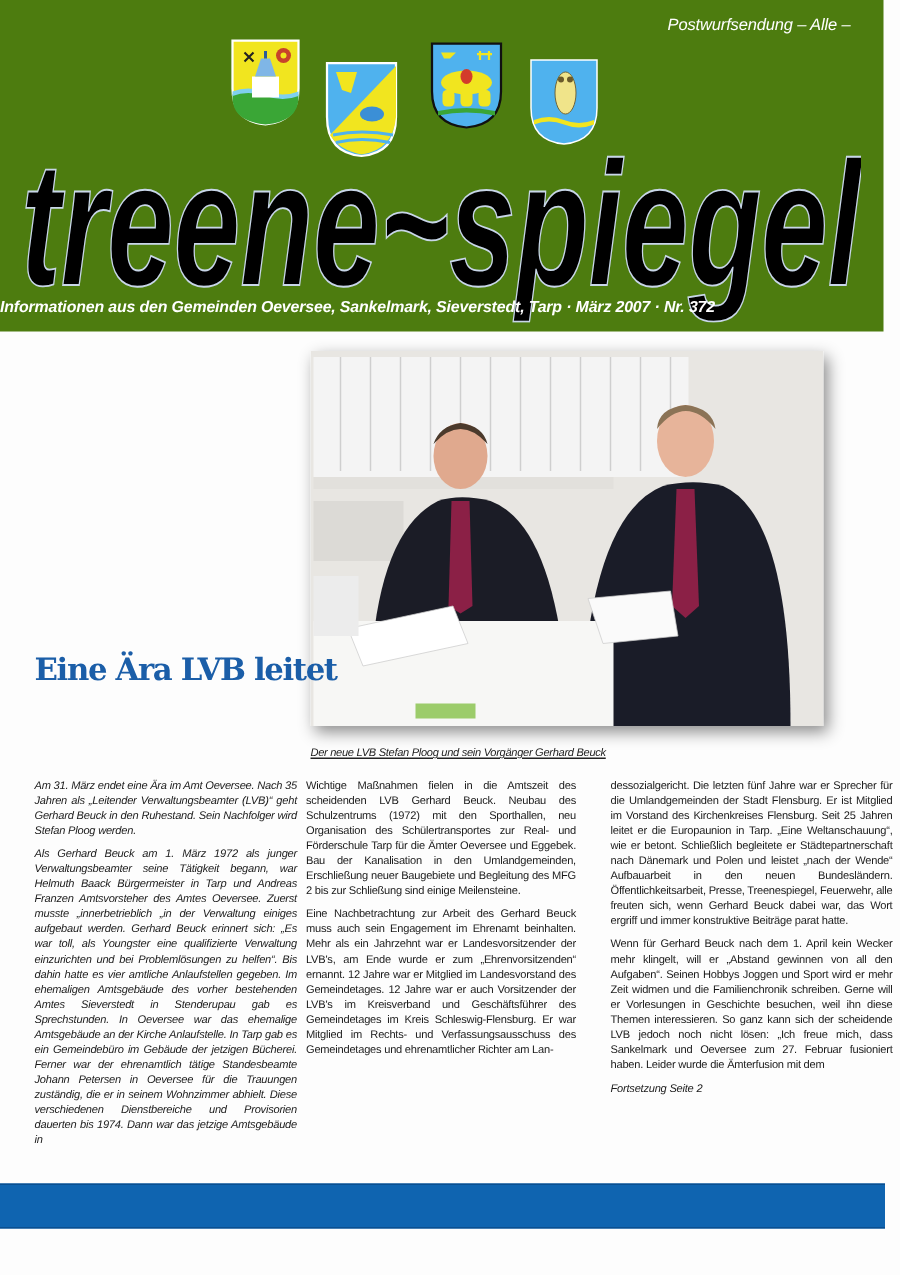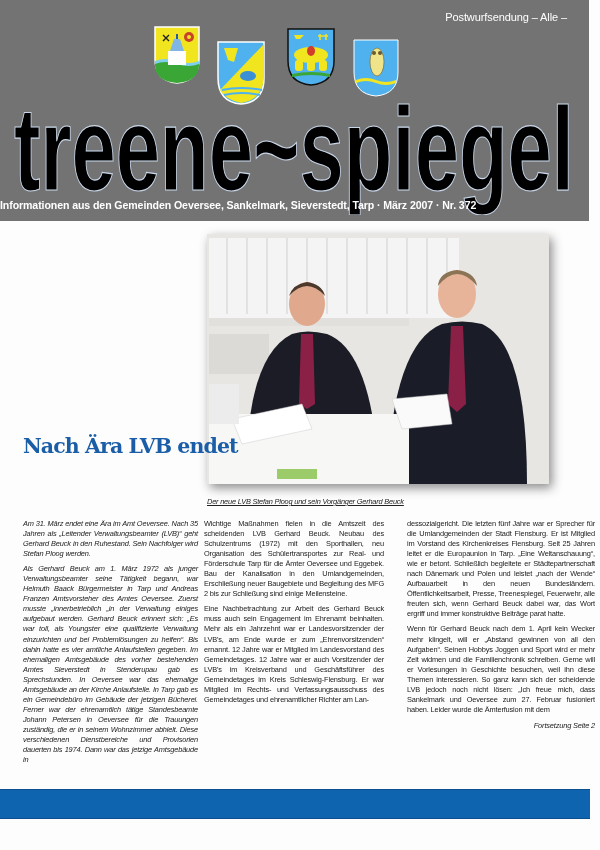--- a/index.html
+++ b/index.html
@@ -1,37 +1,37 @@
 <!DOCTYPE html>
 <html><head>
 <meta charset="utf-8">
 <style>
   * { box-sizing: border-box; margin: 0; padding: 0; }
   html, body { width: 600px; height: 850px; background: #fdfdfd; overflow: hidden; }
   body { position: relative; font-family: "DejaVu Sans", sans-serif; color: #222; }
 
-  .masthead { position: absolute; left: 0; top: 0; width: 589px; height: 221px; background: #737373; overflow: hidden; }
+  .masthead { position: absolute; left: 0; top: 0; width: 589px; height: 221px; background: #4d7c0f; overflow: hidden; font-style: italic; }
   .postwurf { position: absolute; right: 22px; top: 11px; font-family: "Liberation Sans", sans-serif; font-size: 11px; color: #fff; letter-spacing: -0.1px; }
   .crests { position: absolute; left: 153px; top: 25px; width: 260px; height: 80px; }
   .crest { position: absolute; }
   .logo-word { position: absolute; left: 14px; top: 40px; width: 560px; height: 175px; }
   .tagline { position: absolute; left: 0; width: 540px; top: 199px; text-align: left; font-family: "Liberation Sans", sans-serif; font-weight: bold; font-size: 10.6px; color: #fff; letter-spacing: -0.1px; }
 
   .photo-frame { position: absolute; left: 207px; top: 234px; width: 342px; height: 250px; background: #fff; box-shadow: 3px 4px 10px rgba(0,0,0,0.45); }
   .photo { position: absolute; left: 0; top: 0; width: 342px; height: 250px; }
   .caption { position: absolute; left: 207px; top: 497px; font-family: "Liberation Sans", sans-serif; font-style: italic; font-size: 7.4px; color: #222; letter-spacing: -0.2px; text-decoration: underline; }
 
   .headline { position: absolute; left: 23px; top: 434px; font-family: "DejaVu Serif", serif; font-weight: bold; font-size: 20.5px; color: #1b5ea8; letter-spacing: -0.9px; }
 
   .col { position: absolute; top: 519px; font-family: "Liberation Sans", sans-serif; font-size: 7.4px; line-height: 10.05px; color: #1a1a1a; text-align: justify; letter-spacing: -0.15px; }
   .col p { margin-bottom: 5px; }
   .col1 { left: 23px; width: 175px; font-style: italic; }
   .col2 { left: 204px; width: 180px; }
   .col3 { left: 387px; width: 188px; margin-left: 20px; }
-  .continued { display: block; text-align: right; font-style: italic; margin-top: 6px; }
+  .continued { display: block; font-style: italic; margin-top: 6px; }
 
   .bottom-bar { position: absolute; left: 0; top: 789px; width: 590px; height: 30px; background: #0f64b0; border-top: 1px solid #0a4f90; border-bottom: 1px solid #0a4f90; }
 </style>
 </head>
 <body>
 
 <header class="masthead">
   <div class="postwurf">Postwurfsendung – Alle –</div>
 
   <div class="crests">
@@ -117,21 +117,21 @@
 
     <rect x="2" y="180" width="200" height="70" fill="#f7f7f5"></rect>
     <polygon points="25,185 95,170 105,195 35,210" fill="#fff" stroke="#ccc" stroke-width="0.5"></polygon>
     <polygon points="185,165 240,160 245,190 195,195" fill="#fafafa" stroke="#ccc" stroke-width="0.5"></polygon>
     <rect x="2" y="150" width="30" height="40" fill="#ececec"></rect>
     <rect x="70" y="235" width="40" height="10" fill="#9ccc6a"></rect>
   </svg>
 </figure>
 <div class="caption">Der neue LVB Stefan Ploog und sein Vorgänger Gerhard Beuck</div>
 
-<h1 class="headline">Nach Ära LVB endet</h1>
+<h1 class="headline">Eine Ära LVB leitet</h1>
 
 <div class="col col1">
   <p>Am 31. März endet eine Ära im Amt Oeversee. Nach 35 Jahren als „Leitender Verwaltungsbeamter (LVB)“ geht Gerhard Beuck in den Ruhestand. Sein Nachfolger wird Stefan Ploog werden.</p>
   <p>Als Gerhard Beuck am 1. März 1972 als junger Verwaltungsbeamter seine Tätigkeit begann, war Helmuth Baack Bürgermeister in Tarp und Andreas Franzen Amtsvorsteher des Amtes Oeversee. Zuerst musste „innerbetrieblich „in der Verwaltung einiges aufgebaut werden. Gerhard Beuck erinnert sich: „Es war toll, als Youngster eine qualifizierte Verwaltung einzurichten und bei Problemlösungen zu helfen“. Bis dahin hatte es vier amtliche Anlaufstellen gegeben. Im ehemaligen Amtsgebäude des vorher bestehenden Amtes Sieverstedt in Stenderupau gab es Sprechstunden. In Oeversee war das ehemalige Amtsgebäude an der Kirche Anlaufstelle. In Tarp gab es ein Gemeindebüro im Gebäude der jetzigen Bücherei. Ferner war der ehrenamtlich tätige Standesbeamte Johann Petersen in Oeversee für die Trauungen zuständig, die er in seinem Wohnzimmer abhielt. Diese verschiedenen Dienstbereiche und Provisorien dauerten bis 1974. Dann war das jetzige Amtsgebäude in</p>
 </div>
 <div class="col col2">
   <p>Wichtige Maßnahmen fielen in die Amtszeit des scheidenden LVB Gerhard Beuck. Neubau des Schulzentrums (1972) mit den Sporthallen, neu Organisation des Schülertransportes zur Real- und Förderschule Tarp für die Ämter Oeversee und Eggebek. Bau der Kanalisation in den Umlandgemeinden, Erschließung neuer Baugebiete und Begleitung des MFG 2 bis zur Schließung sind einige Meilensteine.</p>
   <p>Eine Nachbetrachtung zur Arbeit des Gerhard Beuck muss auch sein Engagement im Ehrenamt beinhalten. Mehr als ein Jahrzehnt war er Landesvorsitzender der LVB's, am Ende wurde er zum „Ehrenvorsitzenden“ ernannt. 12 Jahre war er Mitglied im Landesvorstand des Gemeindetages. 12 Jahre war er auch Vorsitzender der LVB's im Kreisverband und Geschäftsführer des Gemeindetages im Kreis Schleswig-Flensburg. Er war Mitglied im Rechts- und Verfassungsausschuss des Gemeindetages und ehrenamtlicher Richter am Lan-</p>
 </div>
 <div class="col col3">

